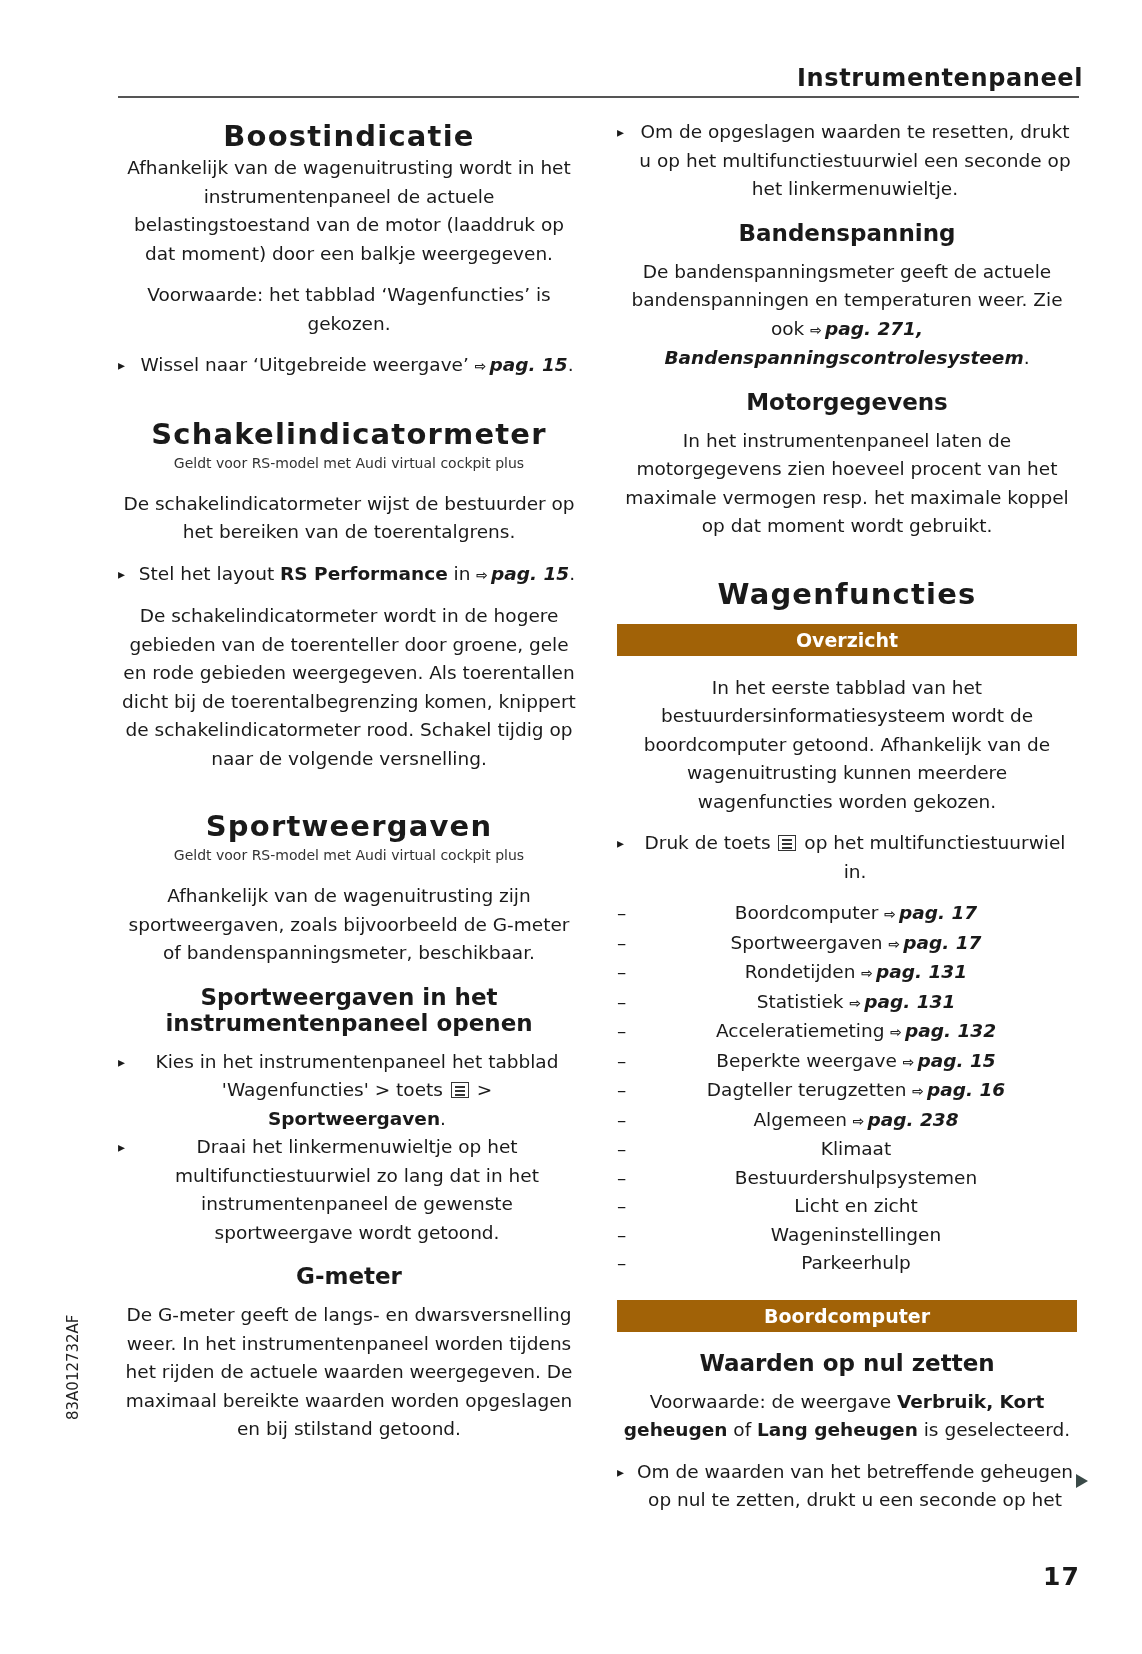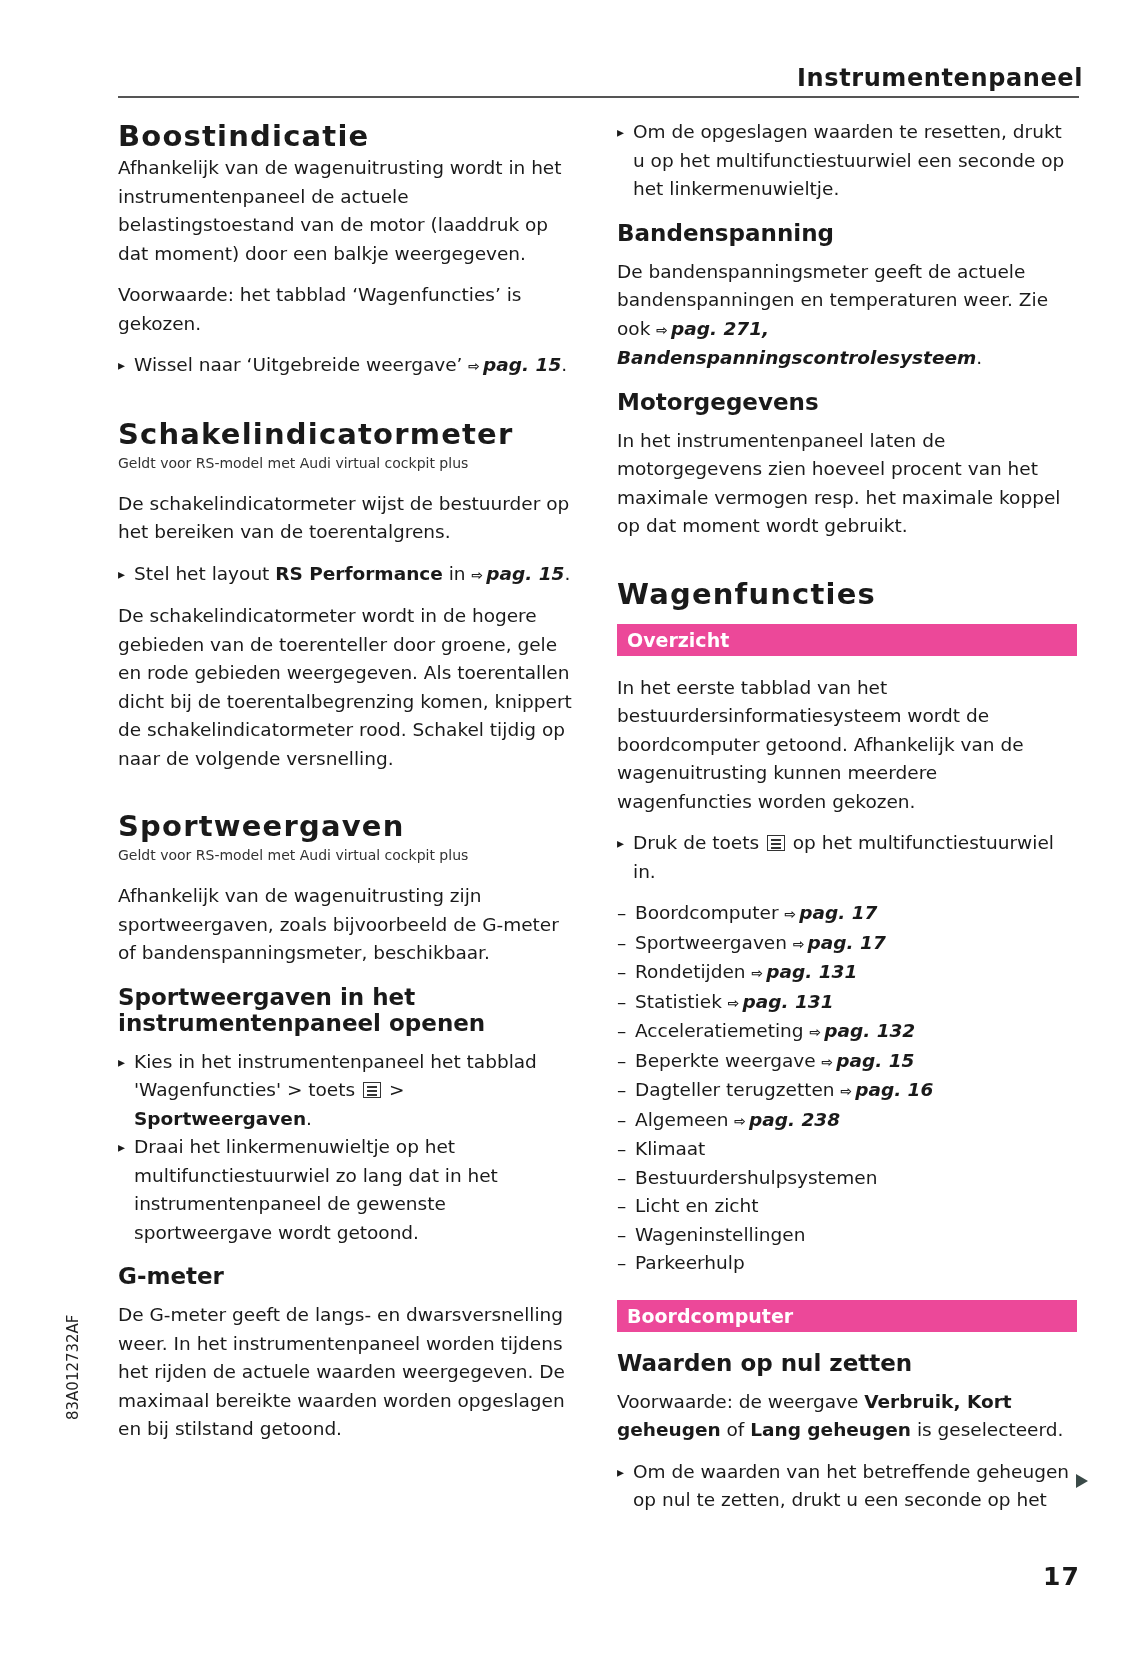--- a/index.html
+++ b/index.html
@@ -1,33 +1,33 @@
 <!DOCTYPE html>
 <html><head>
 <meta charset="utf-8">
 <style>
   html, body { margin: 0; padding: 0; background: #ffffff; }
   body { width: 1142px; height: 1654px; position: relative; overflow: hidden;
          font-family: "DejaVu Sans", sans-serif; color: #1a1a1a; }
   .header-title { position: absolute; right: 59px; top: 64px; font-size: 24px; font-weight: bold;
                   letter-spacing: 0.6px; color: #1a1a1a; text-align: center; }
   .header-rule { position: absolute; left: 118px; top: 96px; width: 961px; height: 1.5px; background: #555; }
-  .col { position: absolute; top: 118px; width: 462px; }
+  .col { position: absolute; top: 118px; width: 462px; text-align: center; }
   .col-left { left: 118px; }
   .col-right { left: 617px; width: 460px; }
   .h1 { font-size: 29px; font-weight: bold; letter-spacing: 1.2px; margin: 0; line-height: 36px; color: #1a1a1a; }
   .applies { font-size: 14px; color: #333; margin: 2px 0 18px 0; line-height: 18px; }
   p { margin: 0 0 13px 0; font-size: 18.5px; line-height: 28.5px; }
   .step { position: relative; padding-left: 16px; margin: 0 0 13px 0; font-size: 18.5px; line-height: 28.5px; }
   .step::before { content: "\25B8"; position: absolute; left: 0; top: 0; font-size: 14px; }
   .xref { font-style: italic; font-weight: bold; }
   .arrow-ref { font-size: 14px; font-style: normal; margin-right: 3px; }
   .h3 { font-size: 23px; font-weight: bold; margin: 16px 0 12px 0; line-height: 26px; }
   .h-space { height: 22px; }
-  .redbar { background: #ec4899; color: #fff; font-weight: bold; font-size: 19px; line-height: 32px;
+  .redbar { background: #a16207; color: #fff; font-weight: bold; font-size: 19px; line-height: 32px;
             padding: 0 10px; margin: 0 0 18px 0; height: 32px; }
   .list { margin: 0 0 22px 0; padding: 0; list-style: none; }
   .list li { font-size: 18.5px; line-height: 28.5px; padding-left: 18px; position: relative; }
   .list li::before { content: "\2013"; position: absolute; left: 0; }
   .keyicon { display: inline-block; width: 18px; height: 16px; border: 1.5px solid #333; vertical-align: -2px;
              box-sizing: border-box; position: relative; margin: 0 2px; }
   .keyicon::after { content: ""; position: absolute; left: 3px; right: 3px; top: 3px; height: 1.5px; background: #333;
              box-shadow: 0 4px 0 #333, 0 8px 0 #333; }
   .continue { position: absolute; left: 1076px; top: 1474px; width: 0; height: 0;
               border-top: 7px solid transparent; border-bottom: 7px solid transparent; border-left: 12px solid #3a4a48; }

